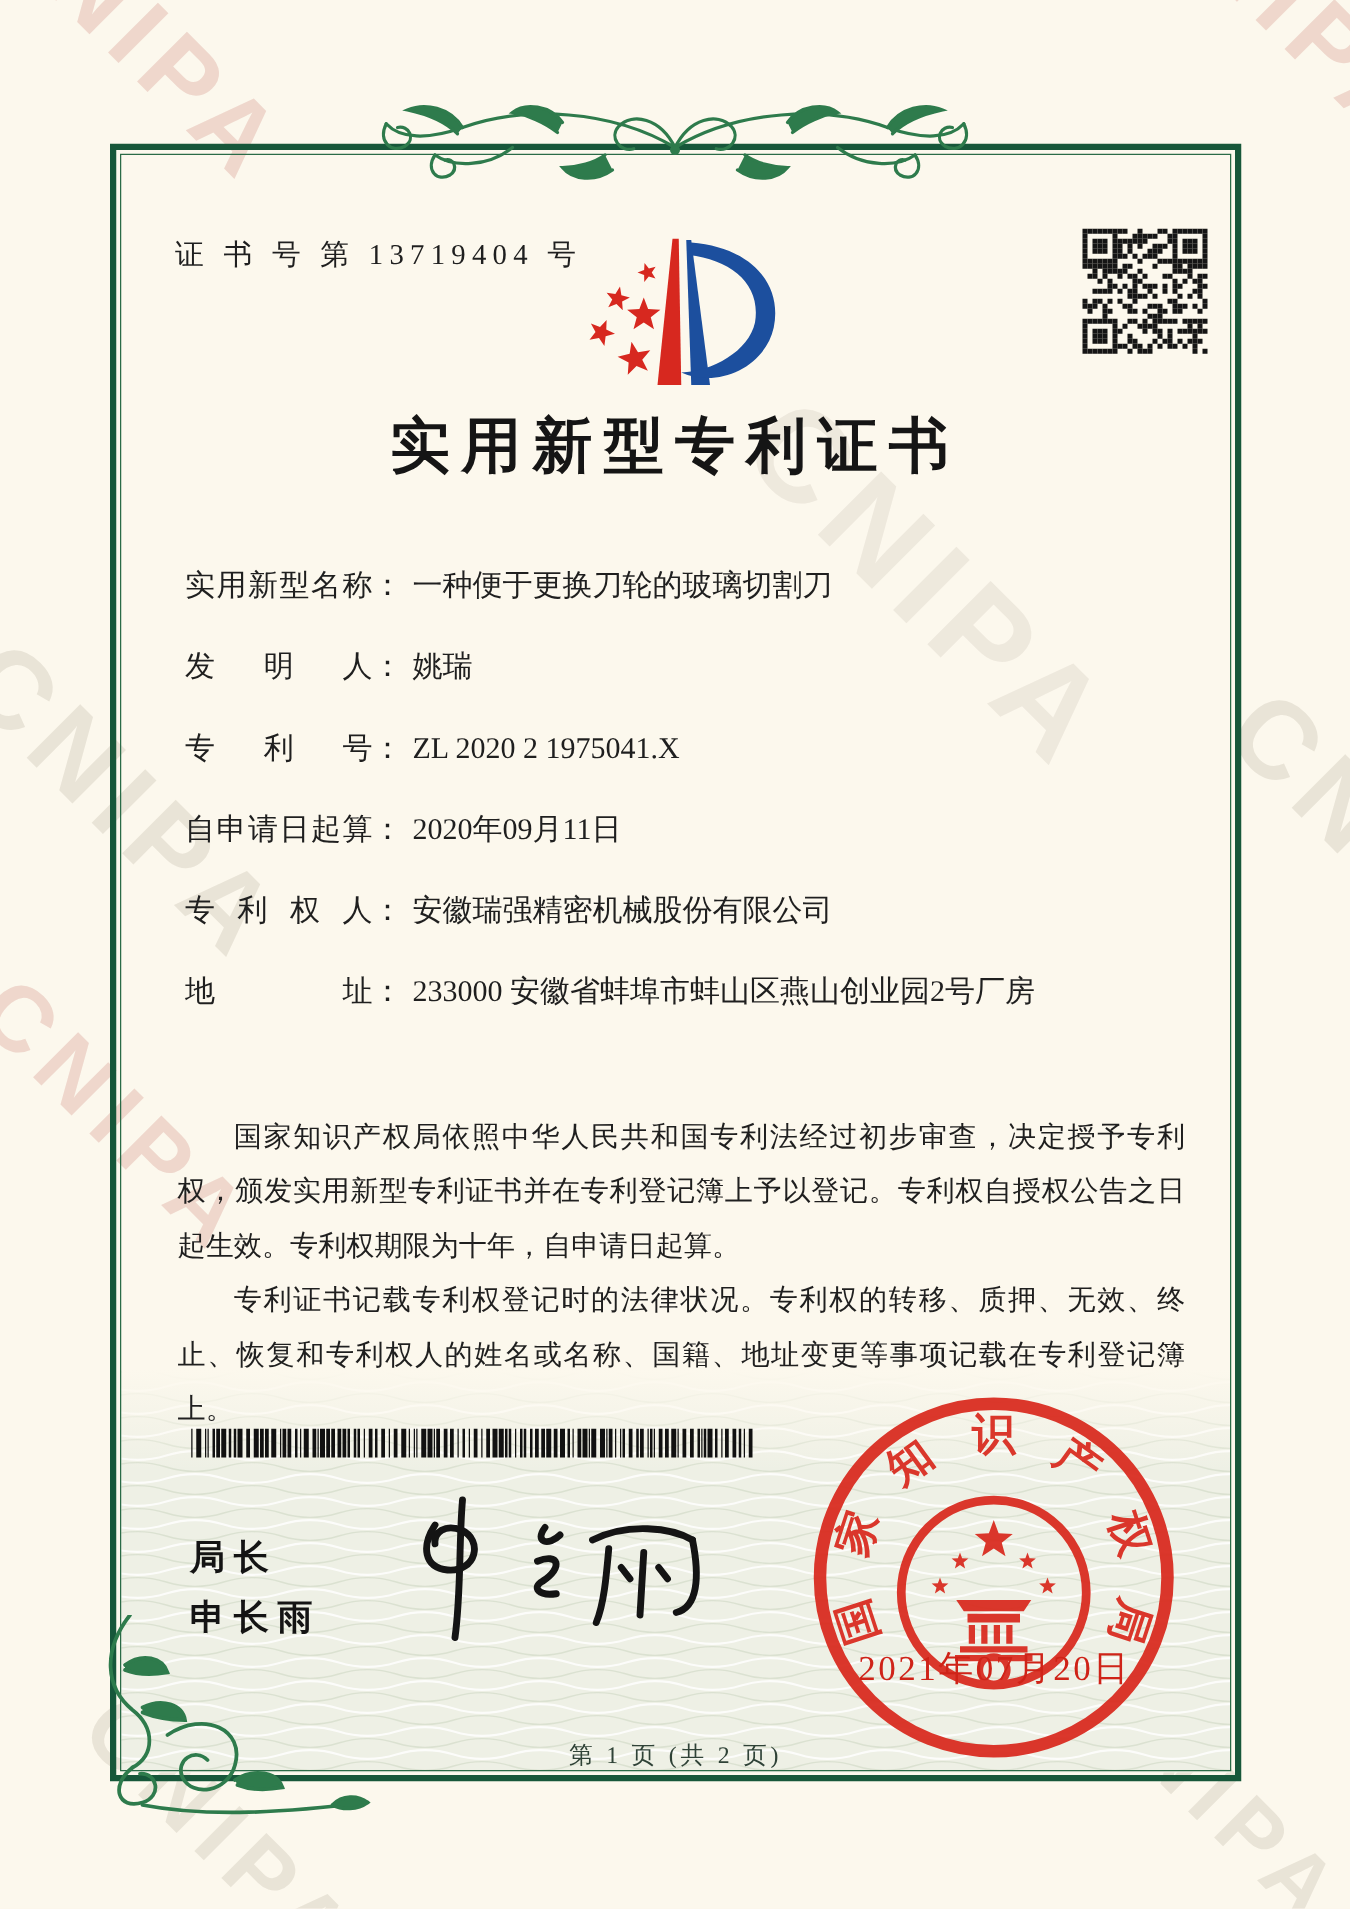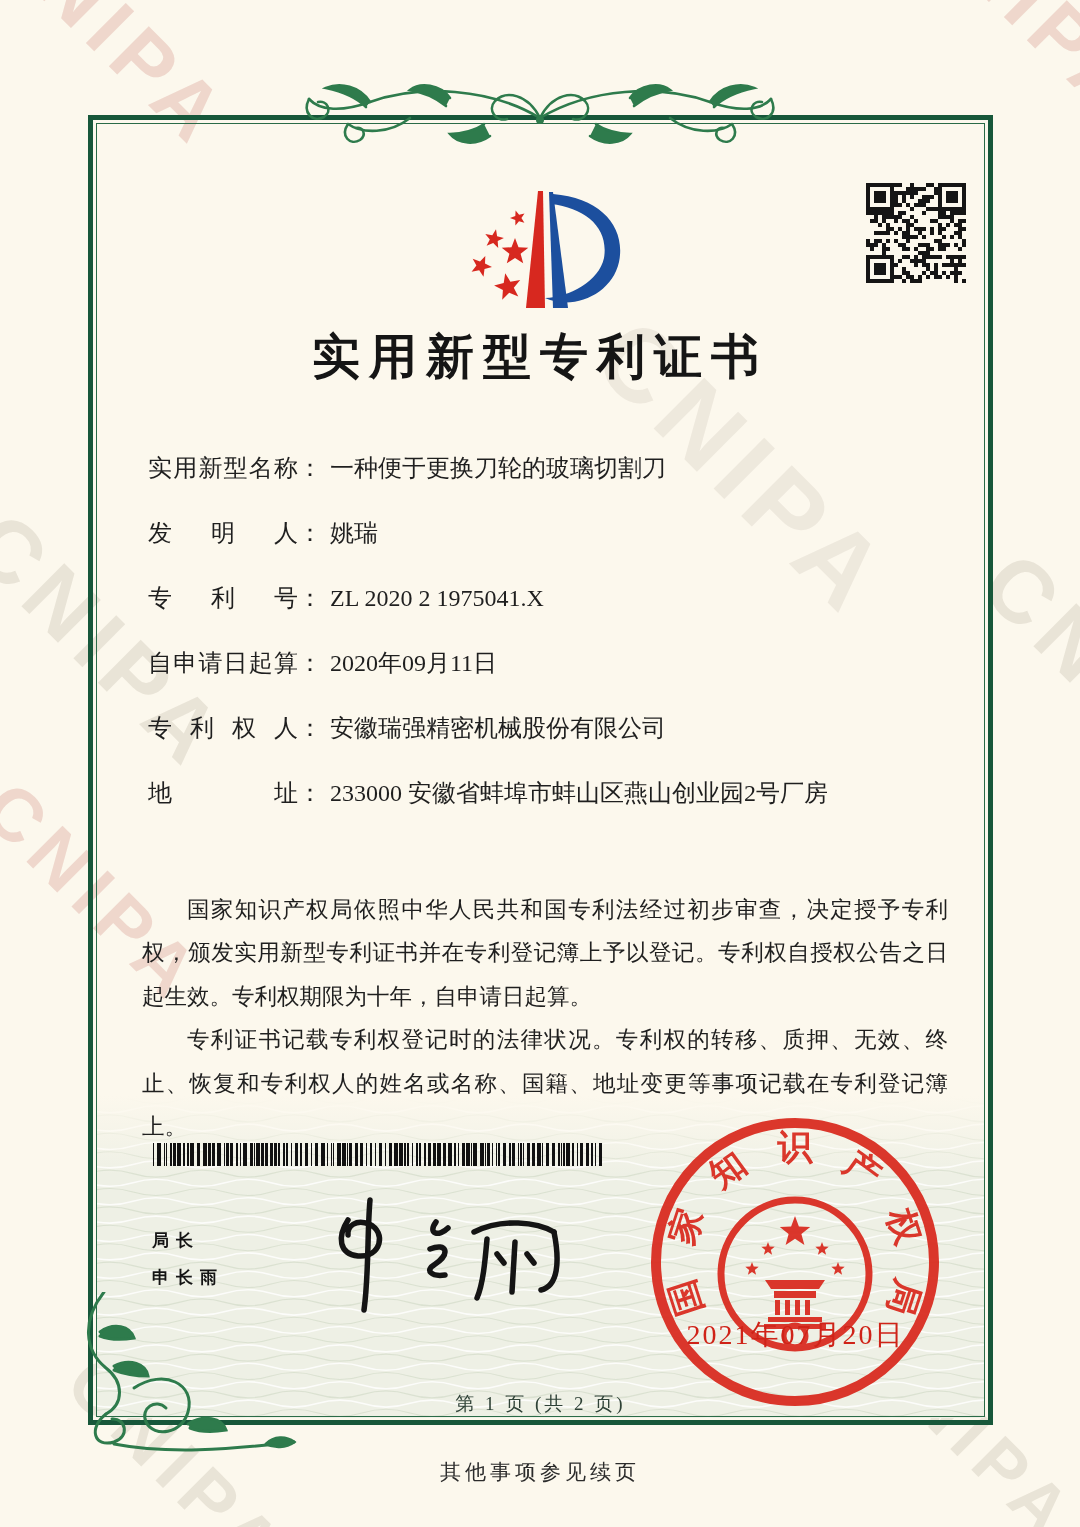--- a/index.html
+++ b/index.html
@@ -37,21 +37,21 @@
   
   .waves{position:absolute;left:97px;top:1096px;width:887px;height:322px;background:#eef0e5;
          overflow:hidden;z-index:1;}
   .waves .fade{position:absolute;left:0;top:0;width:100%;height:80px;
          background:linear-gradient(#fcf8ed,rgba(252,248,237,0));z-index:2;}
   
   .barcode{position:absolute;left:153px;top:1143px;width:452px;height:23px;display:flex;z-index:5;}
   .barcode i{display:block;height:100%;}
   .signer{position:absolute;left:152px;top:1232px;z-index:5;
           font-family:"Liberation Sans","DejaVu Sans",sans-serif;font-weight:600;
-          font-size:17px;letter-spacing:7px;color:#141414;line-height:1.0;}
+          font-size:28px;letter-spacing:7px;color:#141414;line-height:1.0;}
   .signer div{margin-bottom:20px;}
   .sig{position:absolute;left:308px;top:1192px;z-index:5;}
   .seal{position:absolute;left:645px;top:1112px;width:300px;height:300px;z-index:4;opacity:.93;}
   .seal-chars{position:absolute;left:0;top:0;width:300px;height:300px;}
   .seal-chars span{position:absolute;left:50%;top:50%;width:40px;height:40px;margin:-20px 0 0 -20px;
          text-align:center;line-height:40px;font-size:35px;font-weight:bold;color:#d9291d;}
   .seal-date{position:absolute;left:638px;top:1316px;width:315px;text-align:center;z-index:6;
          color:#cf2318;font-size:28px;letter-spacing:2px;}
   .page-num{position:absolute;left:88px;top:1391px;width:905px;text-align:center;z-index:5;
          font-size:19px;letter-spacing:3px;color:#2f4237;}
@@ -141,20 +141,21 @@
       <path d="M36,122 C18,136 24,156 44,150 C60,145 56,126 42,127"></path>
       <path d="M64,96 C94,76 126,92 118,120 C112,142 84,146 76,130 C70,116 86,106 96,116"></path>
       <path d="M30,40 C44,30 60,34 64,46 C52,48 40,48 30,44" fill="#2e7b4c"></path>
       <path d="M44,74 C60,66 76,72 78,84 C66,84 54,82 44,78" fill="#2e7b4c"></path>
       <path d="M118,132 C134,122 152,126 156,138 C144,140 130,140 120,136" fill="#2e7b4c"></path>
       <path d="M44,152 C96,162 158,158 224,150"></path>
       <path d="M196,152 C204,144 216,144 224,150 C216,156 204,156 196,152" fill="#2e7b4c"></path>
     </g>
   </svg>
 
+  <div class="cert-no">证 书 号 第 13719404 号</div>
 
   <div class="qr" id="qr" style="grid-template-columns: repeat(25, 4px);">
       <i style="width: 4px; height: 4px; background: rgb(21, 21, 21);"></i>
       <i style="width: 4px; height: 4px; background: rgb(21, 21, 21);"></i>
       <i style="width: 4px; height: 4px; background: rgb(21, 21, 21);"></i>
       <i style="width: 4px; height: 4px; background: rgb(21, 21, 21);"></i>
       <i style="width: 4px; height: 4px; background: rgb(21, 21, 21);"></i>
       <i style="width: 4px; height: 4px; background: rgb(21, 21, 21);"></i>
       <i style="width: 4px; height: 4px; background: rgb(21, 21, 21);"></i>
       <i style="width: 4px; height: 4px; background: rgb(21, 21, 21);"></i>
@@ -968,15 +969,14 @@
         <span style="transform: rotate(-36deg) translate(0px, -114px);">知</span>
         <span style="transform: rotate(0deg) translate(0px, -114px);">识</span>
         <span style="transform: rotate(36deg) translate(0px, -114px);">产</span>
         <span style="transform: rotate(72deg) translate(0px, -114px);">权</span>
         <span style="transform: rotate(108deg) translate(0px, -114px);">局</span>
       </div>
   </div>
   <div class="seal-date">2021年07月20日</div>
 
   <div class="page-num">第 1 页 (共 2 页)</div>
-  <div class="cont-note">其他事项参见续页</div>
 
 </div>
 
 </body></html>

